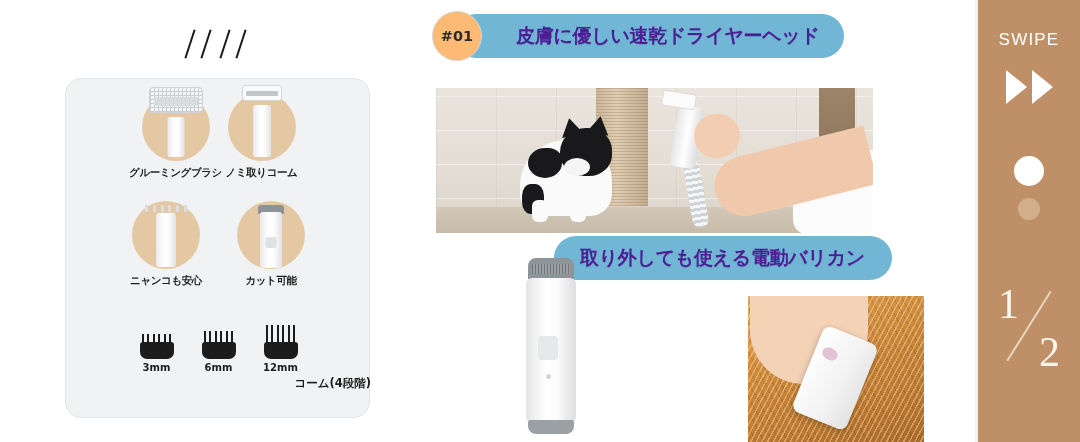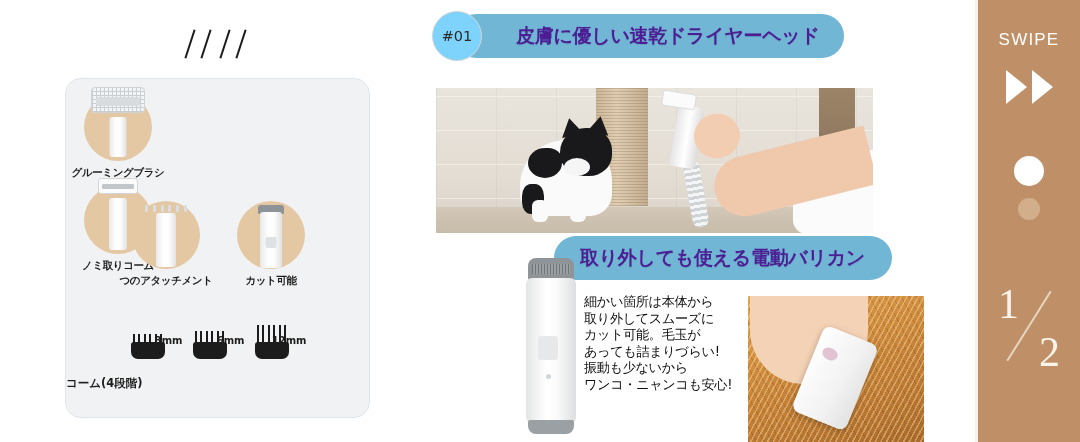--- a/index.html
+++ b/index.html
@@ -30,22 +30,22 @@
     font-size: 23px; font-weight: 700; color: #141414; letter-spacing: -0.5px;
     white-space: nowrap; font-family: "DejaVu Sans", sans-serif;
   }
   #headline-text .big { font-size: 33px; font-weight: 700; vertical-align: -2px; }
 
   #attach-panel {
     position: absolute; left: 65px; top: 78px; width: 305px; height: 340px;
     background: #f1f2f3; border: 1.5px solid #dfe6ea; border-radius: 16px;
   }
   .attach-grid-top {
-    position: absolute; left: 12px; top: 14px; width: 305px;
-    display: flex; justify-content: center; gap: 6px; flex-direction: column;
+    position: absolute; left: 0; top: 14px; width: 305px;
+    display: flex; justify-content: center; gap: 6px;
   }
   .attach-grid-mid {
     position: absolute; left: 0; top: 122px; width: 305px;
     display: flex; justify-content: center; gap: 10px;
   }
   .attach-cell { width: 80px; display: flex; flex-direction: column; align-items: center; }
   .attach-cell.wide { width: 95px; }
   .circle-wrap { position: relative; width: 68px; height: 68px; }
   .circ {
     position: absolute; left: 0; top: 0; width: 68px; height: 68px;
@@ -105,52 +105,52 @@
     position: absolute; left: 42%; transform: translateX(-50%); top: 30px;
     width: 19px; height: 40px; background: linear-gradient(90deg,#eceded,#ffffff 55%,#e3e4e5);
     border-radius: 4px; border: 1px solid #e0e2e3;
   }
 
   
   #combs-row {
     position: absolute; left: 0; top: 240px; width: 305px;
     display: flex; justify-content: center; gap: 10px;
   }
-  .comb-item { width: 52px; display: flex; flex-direction: row; align-items: center; }
+  .comb-item { width: 52px; display: flex; flex-direction: column; align-items: center; }
   .comb-gfx { position: relative; width: 34px; height: 40px; }
   .comb-teeth { position: absolute; left: 2px; bottom: 16px; width: 30px; display: flex; justify-content: space-between; }
   .comb-teeth i { width: 2px; background: #1c1c1c; display: block; }
   .comb-base {
     position: absolute; left: 0; bottom: 0; width: 34px; height: 17px;
     background: #1c1c1c; border-radius: 3px 3px 7px 7px;
   }
   .comb-label { margin-top: 3px; font-size: 10px; font-weight: 700; color: #1d1d1d; font-family: "DejaVu Sans", sans-serif; }
   #combs-caption {
-    position: absolute; left: 0; top: 297px; width: 305px; text-align: left;
+    position: absolute; left: 0; top: 297px; width: 305px; text-align: right;
     font-size: 11.5px; font-weight: 700; color: #1d1d1d; font-family: "DejaVu Sans", sans-serif;
   }
 
   
   #feat1 { position: absolute; left: 432px; top: 14px; width: 450px; }
   .pill {
     position: relative; height: 44px; background: #72b6d6; border-radius: 22px;
     display: flex; align-items: center;
   }
   #pill1 { width: 390px; margin-left: 22px; }
   .pill-text {
     color: #4c1d95; font-size: 19px; font-weight: 700; letter-spacing: -0.3px;
     font-family: Liberation Serif, serif; white-space: nowrap;
     text-shadow: 0 1px 1px rgba(0,0,0,.10);
   }
   #pill1 .pill-text { margin-left: 62px; }
   .badge {
     position: absolute; width: 50px; height: 50px; border-radius: 50%;
-    background: #7dd3fc; border: 1.5px solid #cfd6da;
+    background: #fdba74; border: 1.5px solid #cfd6da;
     display: flex; align-items: center; justify-content: center;
-    font-size: 14.5px; font-weight: 400; color: #2a2a2a;
+    font-size: 14.5px; font-weight: 700; color: #2a2a2a;
     font-family: "DejaVu Sans", sans-serif;
   }
   #badge1 { left: -22px; top: -3px; }
 
   
   #photo1 {
     position: absolute; left: 436px; top: 88px; width: 437px; height: 145px;
     overflow: hidden; background: #ded6cc;
   }
   .ph-wall { position: absolute; inset: 0; background: linear-gradient(180deg,#e9e4dc 0%,#e3ddd4 60%,#d9d2c7 100%); }
@@ -323,21 +323,21 @@
                   <i></i>
                   <i></i>
                   <i></i>
                   <i></i>
                   <i></i>
                   <i></i>
                 </div>
               <div class="handle" style="top:12px;width:20px;height:54px;"></div>
             </div>
           </div>
-          <div class="attach-label">つのアタッチメント</div>
+          <div class="attach-label">ニャンコも安心</div>
         </div>
 
         <div class="attach-cell wide">
           <div class="circle-wrap">
             <div class="circ"></div>
             <div class="dev">
               <div class="clip-blade"></div>
               <div class="handle" style="top:11px;width:22px;height:56px;"></div>
               <div class="clip-btn"></div>
             </div>
@@ -433,28 +433,20 @@
 
   <div id="feat2-body">
     <div id="clipper-gfx">
       <div class="cl-top"></div>
       <div class="cl-body"></div>
       <div class="cl-btn"></div>
       <div class="cl-led"></div>
       <div class="cl-foot"></div>
     </div>
 
-    <div id="feat2-text">
-      <div>細かい箇所は本体から</div>
-      <div>取り外してスムーズに</div>
-      <div>カット可能。毛玉が</div>
-      <div>あっても詰まりづらい!</div>
-      <div> 振動も少ないから</div>
-      <div>ワンコ・ニャンコも安心!</div>
-    </div>
 
     <div id="photo2">
       <div class="fur"></div>
       <div class="p2-hand"></div>
       <div class="p2-tool"></div>
       <div class="p2-nail"></div>
     </div>
   </div>
 
   <div id="sidebar">

